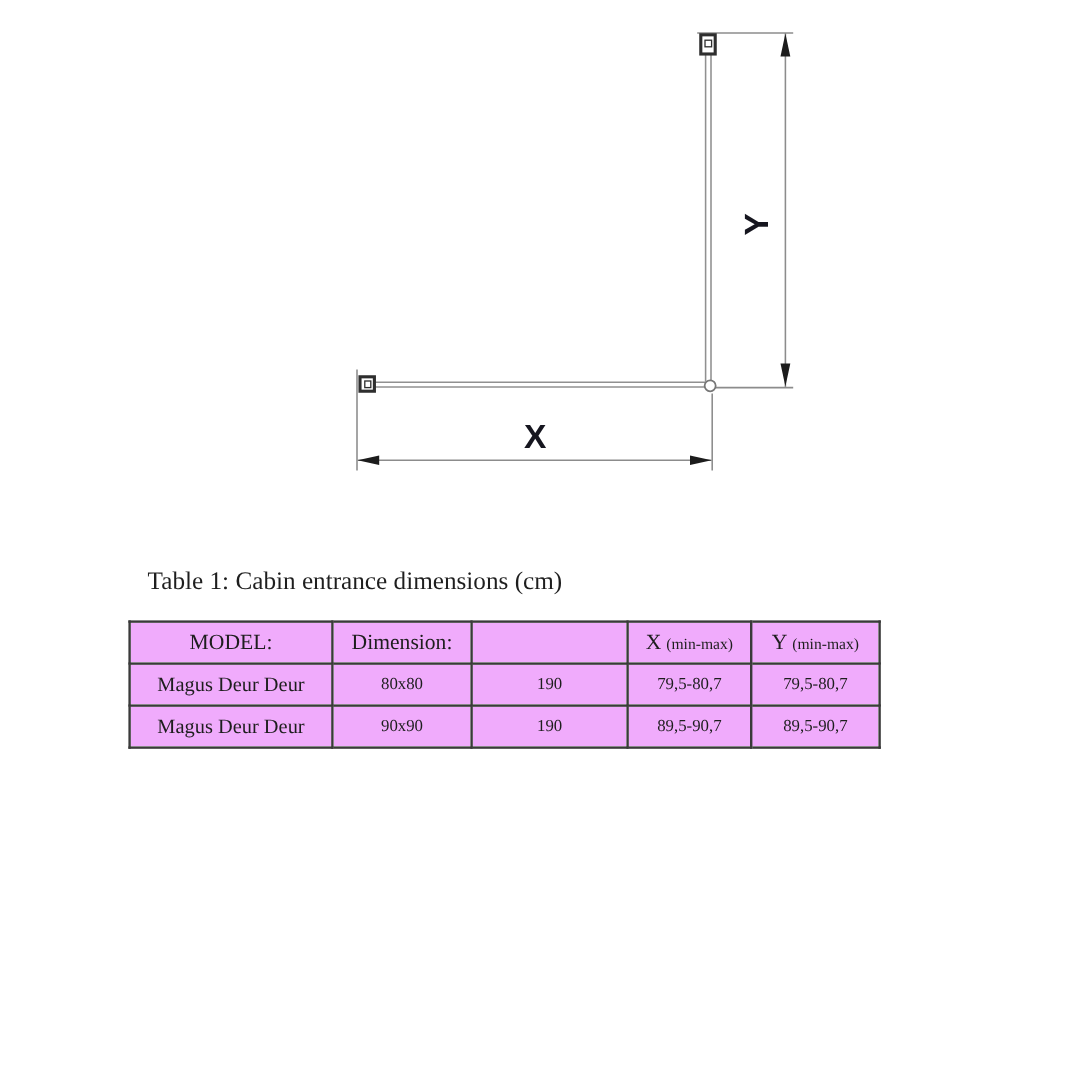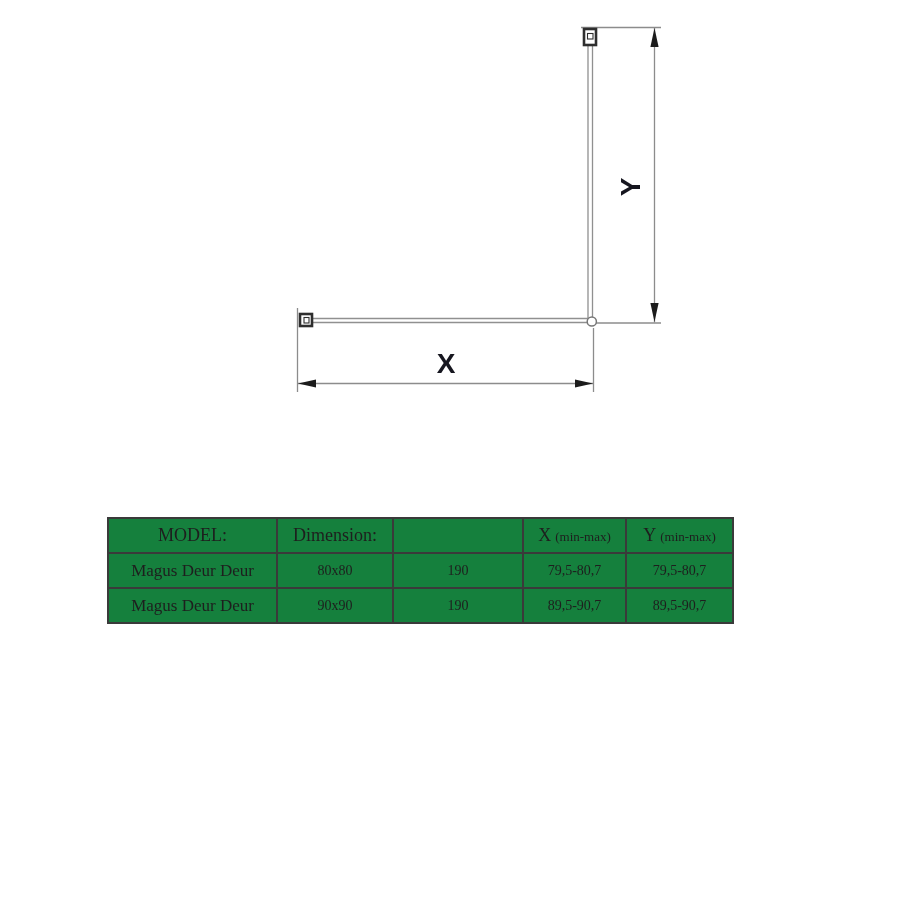--- a/index.html
+++ b/index.html
@@ -45,21 +45,21 @@
     border-collapse: collapse;
     table-layout: fixed;
     font-family: "Liberation Serif", serif;
     color: #1e1e1e;
   }
   table.dims th, table.dims td {
     border: 2px solid #3a3a3a;
     padding: 4px;
     text-align: center;
     vertical-align: middle;
-    background: #15803d;
+    background: #f0abfc;
     font-weight: normal;
     overflow: hidden;
     white-space: nowrap;
   }
   table.dims thead tr { height: 35px; }
   table.dims tbody tr { height: 35px; }
   .hdr { font-size: 18px; }
   .hdr-sub { font-size: 13px; }
   .cell { font-size: 14px; }
   td.model-cell {
@@ -103,20 +103,21 @@
     <line x1="593.5" y1="328" x2="593.5" y2="392" stroke="#8c8c8c" stroke-width="1.3"></line>
 
     <line x1="298" y1="383.5" x2="593" y2="383.5" stroke="#8c8c8c" stroke-width="1.3"></line>
     <polygon points="298,383.5 316,379.6 316,387.4" fill="#1c1c1c"></polygon>
     <polygon points="593,383.5 575,379.6 575,387.4" fill="#1c1c1c"></polygon>
 
     <text class="dim-label" x="446" y="373" text-anchor="middle">X</text>
     <text class="dim-label" x="640" y="187" text-anchor="middle" transform="rotate(-90 640 187)">Y</text>
   </svg>
 
+  <div class="table-caption">Table 1: Cabin entrance dimensions (cm)</div>
 
   <table class="dims">
     <colgroup>
       <col style="width:169px">
       <col style="width:116px">
       <col style="width:130px">
       <col style="width:103px">
       <col style="width:107px">
     </colgroup>
     <thead>

